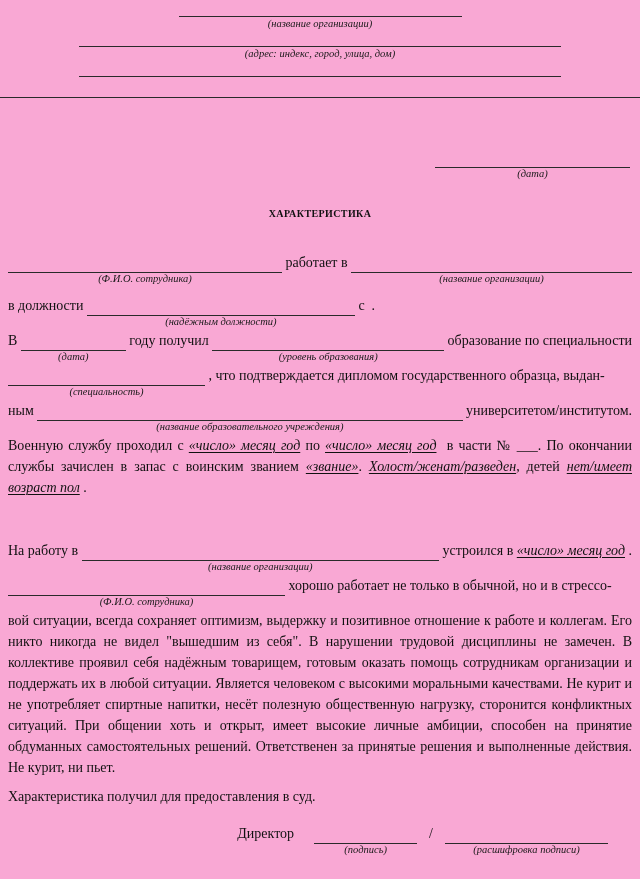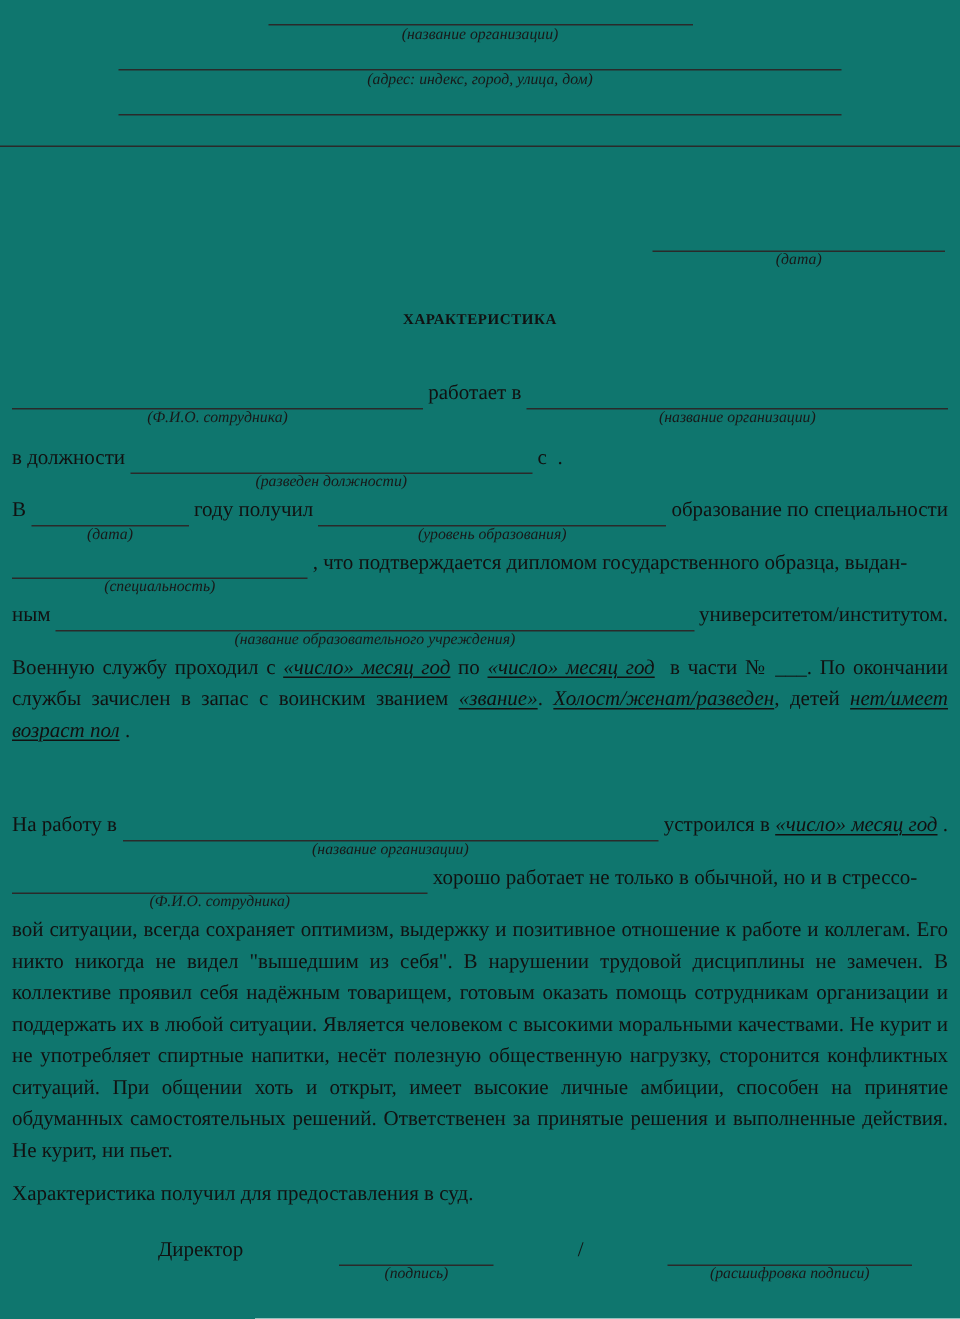--- a/index.html
+++ b/index.html
@@ -1,18 +1,18 @@
 <!DOCTYPE html>
 <html lang="ru"><head>
 <meta charset="utf-8">
 <style>
   * { margin: 0; padding: 0; box-sizing: border-box; }
   html, body { background: #ffffff; }
   .page {
-    width: 640px; height: 879px; margin: 0 auto; background: #0f766e; color: #111;
+    width: 640px; height: 879px; margin: 0 auto; background: #f9a8d4; color: #111;
     font-family: "Liberation Serif", "DejaVu Serif", serif;
     font-size: 14px; line-height: 21px; padding: 2px 8px 0 8px;
     overflow: hidden; position: relative;
   }
   .cap {
     font-style: italic; font-size: 10.5px; line-height: 13px; color: #181818;
     white-space: nowrap;
   }
   
   .hline { border-bottom: 1.4px solid #2a2a2a; height: 15px; margin: 0 auto; }
@@ -29,21 +29,21 @@
   }
   .grow { flex: 1 1 auto; }
   .frow { display: flex; align-items: flex-end; }
   .frow .t { white-space: pre; flex-shrink: 0; }
   .capspace { margin-bottom: 14px; }
   .jpara { text-align: justify; }
   .jpara span { white-space: pre-wrap; }
   .iu { font-style: italic; text-decoration: underline; text-underline-offset: 2px; text-decoration-thickness: 1px; margin-top: 36px; }
   .title { text-align: center; font-weight: bold; font-size: 10px; line-height: 20px; letter-spacing: 0.4px; }
   .date-row { display: flex; justify-content: flex-end; padding-right: 2px; }
-  .sig-row { display: flex; align-items: flex-end; justify-content: flex-end; padding-right: 24px; gap: 44px; }
+  .sig-row { display: flex; align-items: flex-end; justify-content: flex-end; padding-right: 24px; }
 </style>
 </head>
 <body>
 
 <div class="page">
 
   <div>
     <div class="hline" style="width:283px"></div>
     <div class="hcap cap">(название организации)</div>
     <div class="hline" style="width:482px"></div>
@@ -67,21 +67,21 @@
       </span>
     <span class="t"> работает в </span>
     <span class="blank grow">
         <span class="cap">(название организации)</span>
       </span>
   </div>
 
   <div class="frow capspace" style="margin-top:22px">
     <span class="t">в должности </span>
     <span class="blank" style="width:268px">
-        <span class="cap">(разведен должности)</span>
+        <span class="cap">(надёжным должности)</span>
       </span>
     <span class="t"> с </span>
     <span class="t"> .</span>
   </div>
 
   <div class="frow capspace" style="margin-top:10px">
     <span class="t">В </span>
     <span class="blank" style="width:105px">
         <span class="cap">(дата)</span>
       </span>

